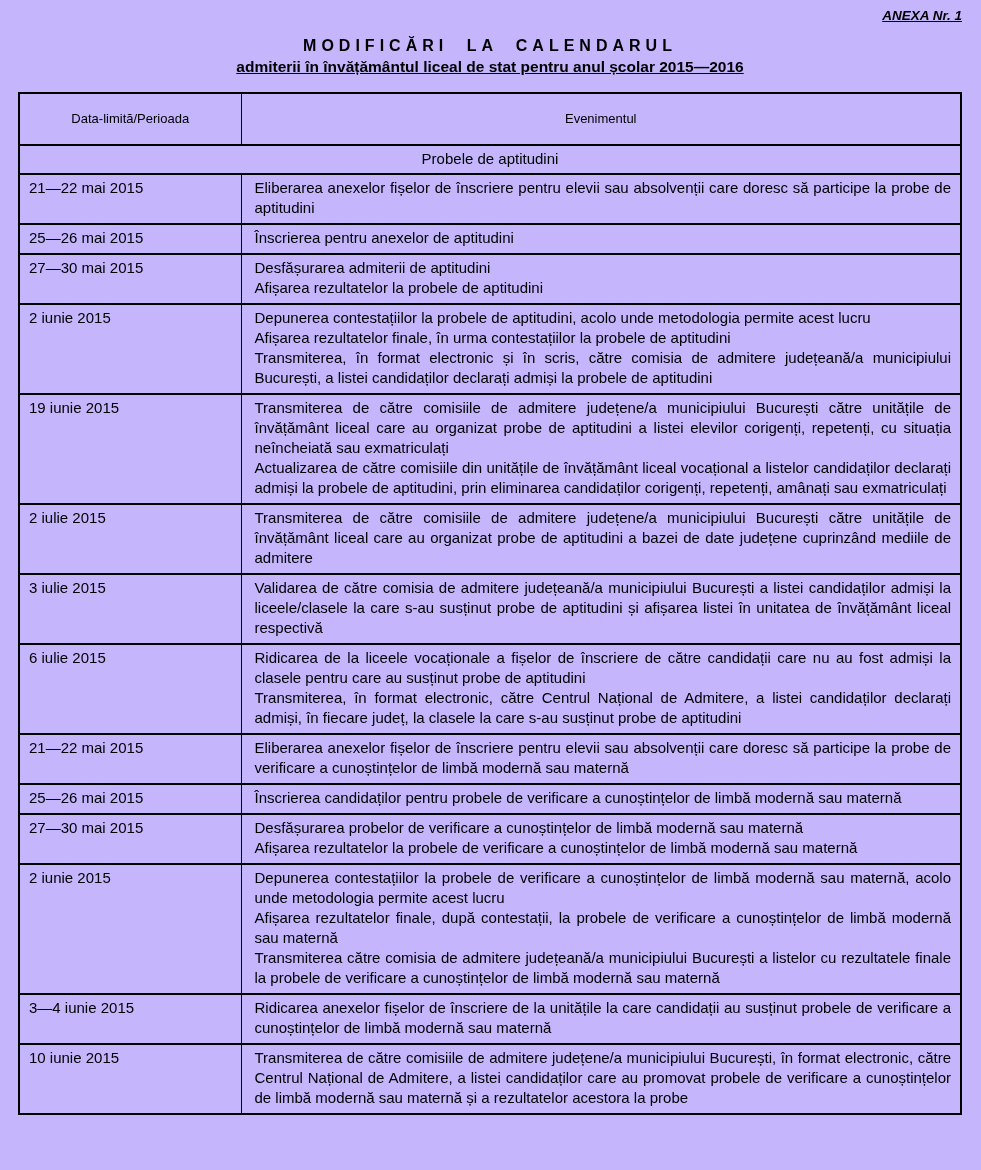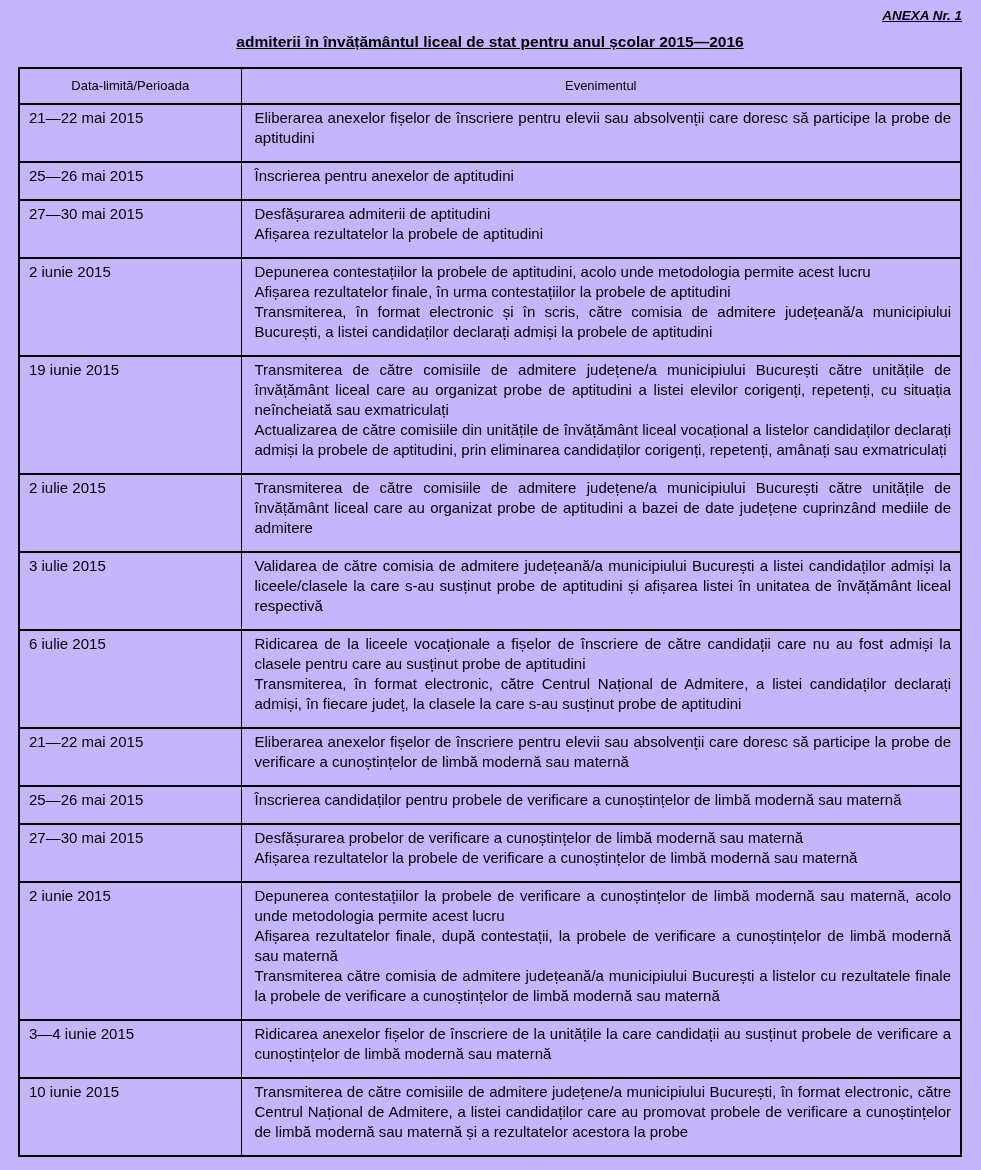--- a/index.html
+++ b/index.html
@@ -54,55 +54,59 @@
     vertical-align: top;
     font-size: 15px;
     line-height: 20px;
     box-sizing: border-box;
   }
   th.col-date { width: 222px; }
   table.cal th {
     font-weight: normal;
     font-size: 13px;
     text-align: center;
-    padding: 7px 4px;
+    padding: 15px 4px;
   }
   td.section {
     text-align: center;
     padding: 3px 4px 4px 4px;
   }
   td.date {
     padding: 3px 6px 5px 9px;
     white-space: nowrap;
     overflow: hidden;
   }
   td.event {
-    padding: 3px 9px 13px 13px;
+    padding: 3px 9px 5px 13px;
   }
   td.event .ev {
     text-align: justify;
   }
 </style>
 </head>
 <body>
 
 <div class="page">
   <div class="annex">ANEXA Nr. 1</div>
 
+  <div class="title1">MODIFICĂRI LA CALENDARUL</div>
 
   <div class="title2">admiterii în învățământul liceal de stat pentru anul școlar 2015—2016</div>
 
   <table class="cal">
     <thead>
       <tr>
         <th class="col-date">Data-limită/Perioada</th>
         <th class="col-event">Evenimentul</th>
       </tr>
     </thead>
     <tbody id="cal-body">
+        <tr>
+          <td class="section" colspan="2">Probele de aptitudini</td>
+        </tr>
         <tr>
           <td class="date">21—22 mai 2015</td>
           <td class="event">
             <div class="ev">Eliberarea anexelor fișelor de înscriere pentru elevii sau absolvenții care doresc să participe la probe de aptitudini</div>
           </td>
         </tr>
         <tr>
           <td class="date">25—26 mai 2015</td>
           <td class="event">
             <div class="ev">Înscrierea pentru anexelor de aptitudini</div>

